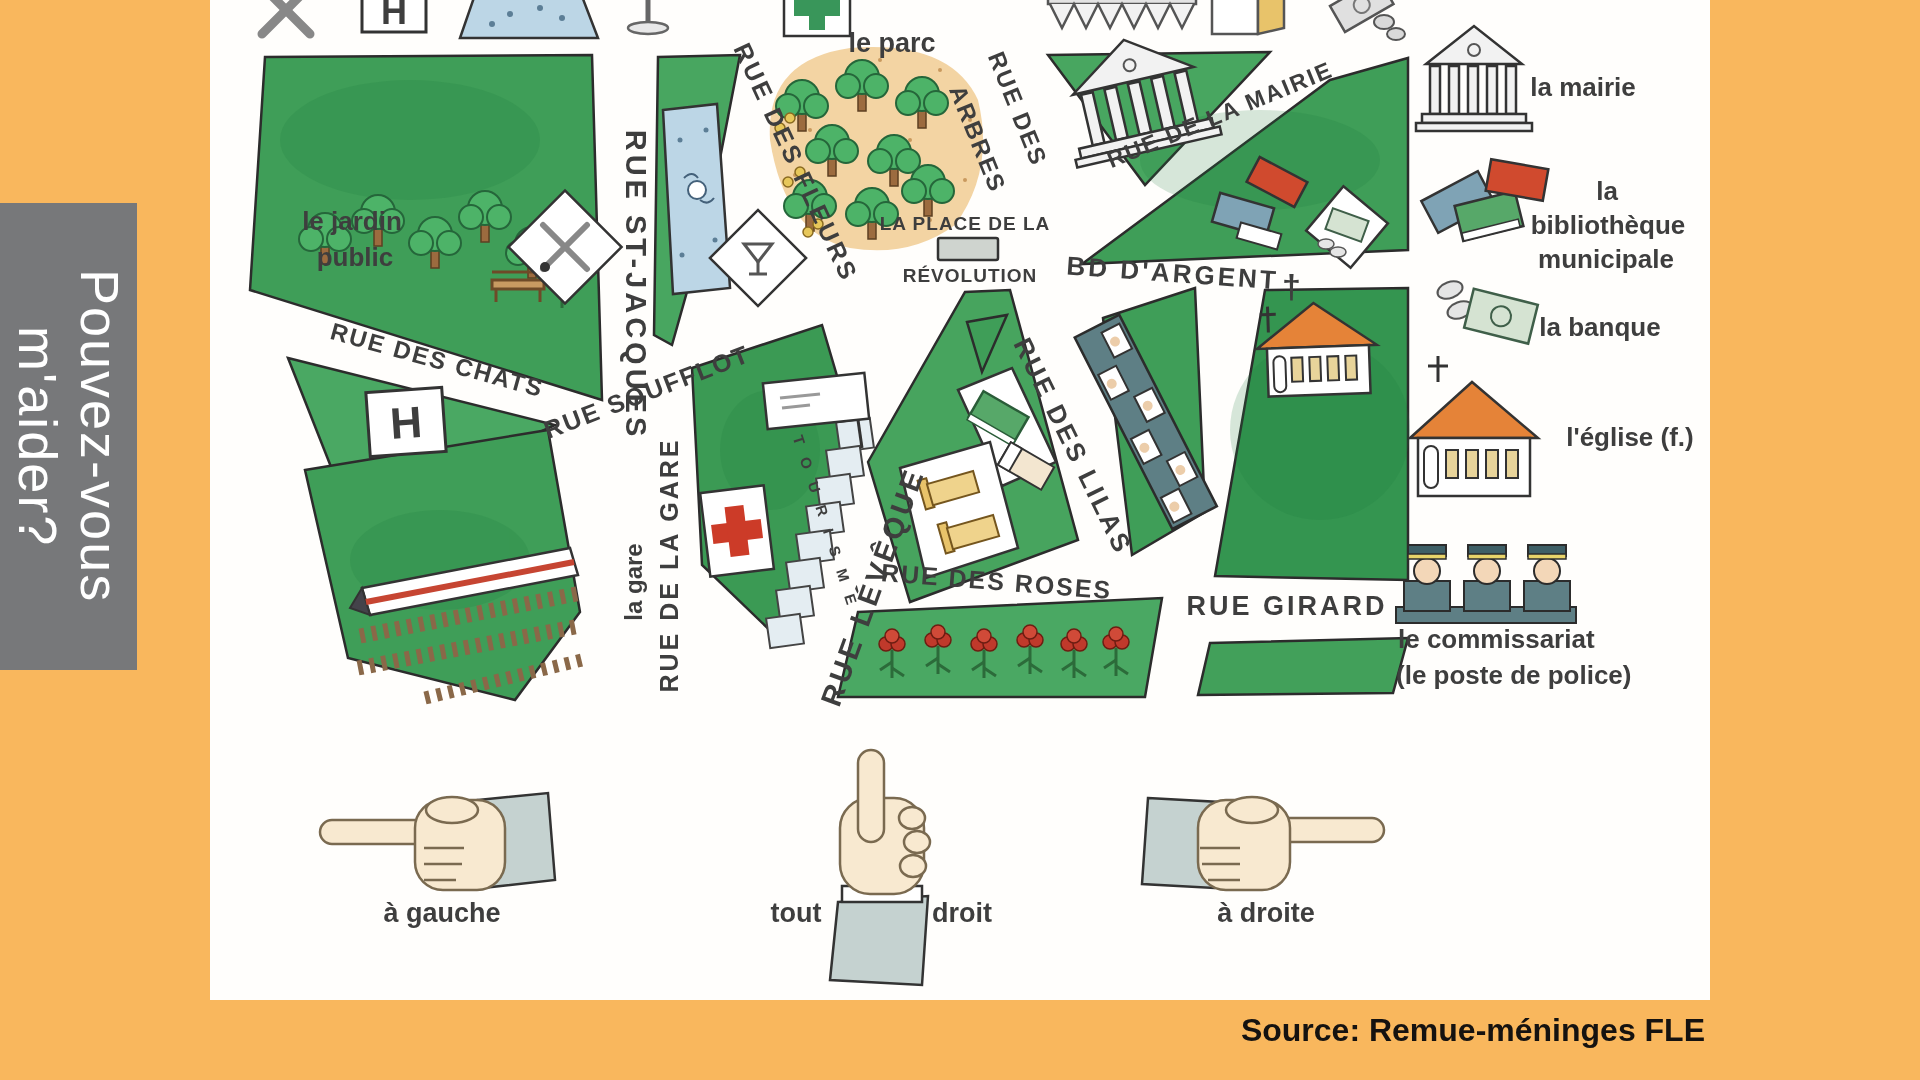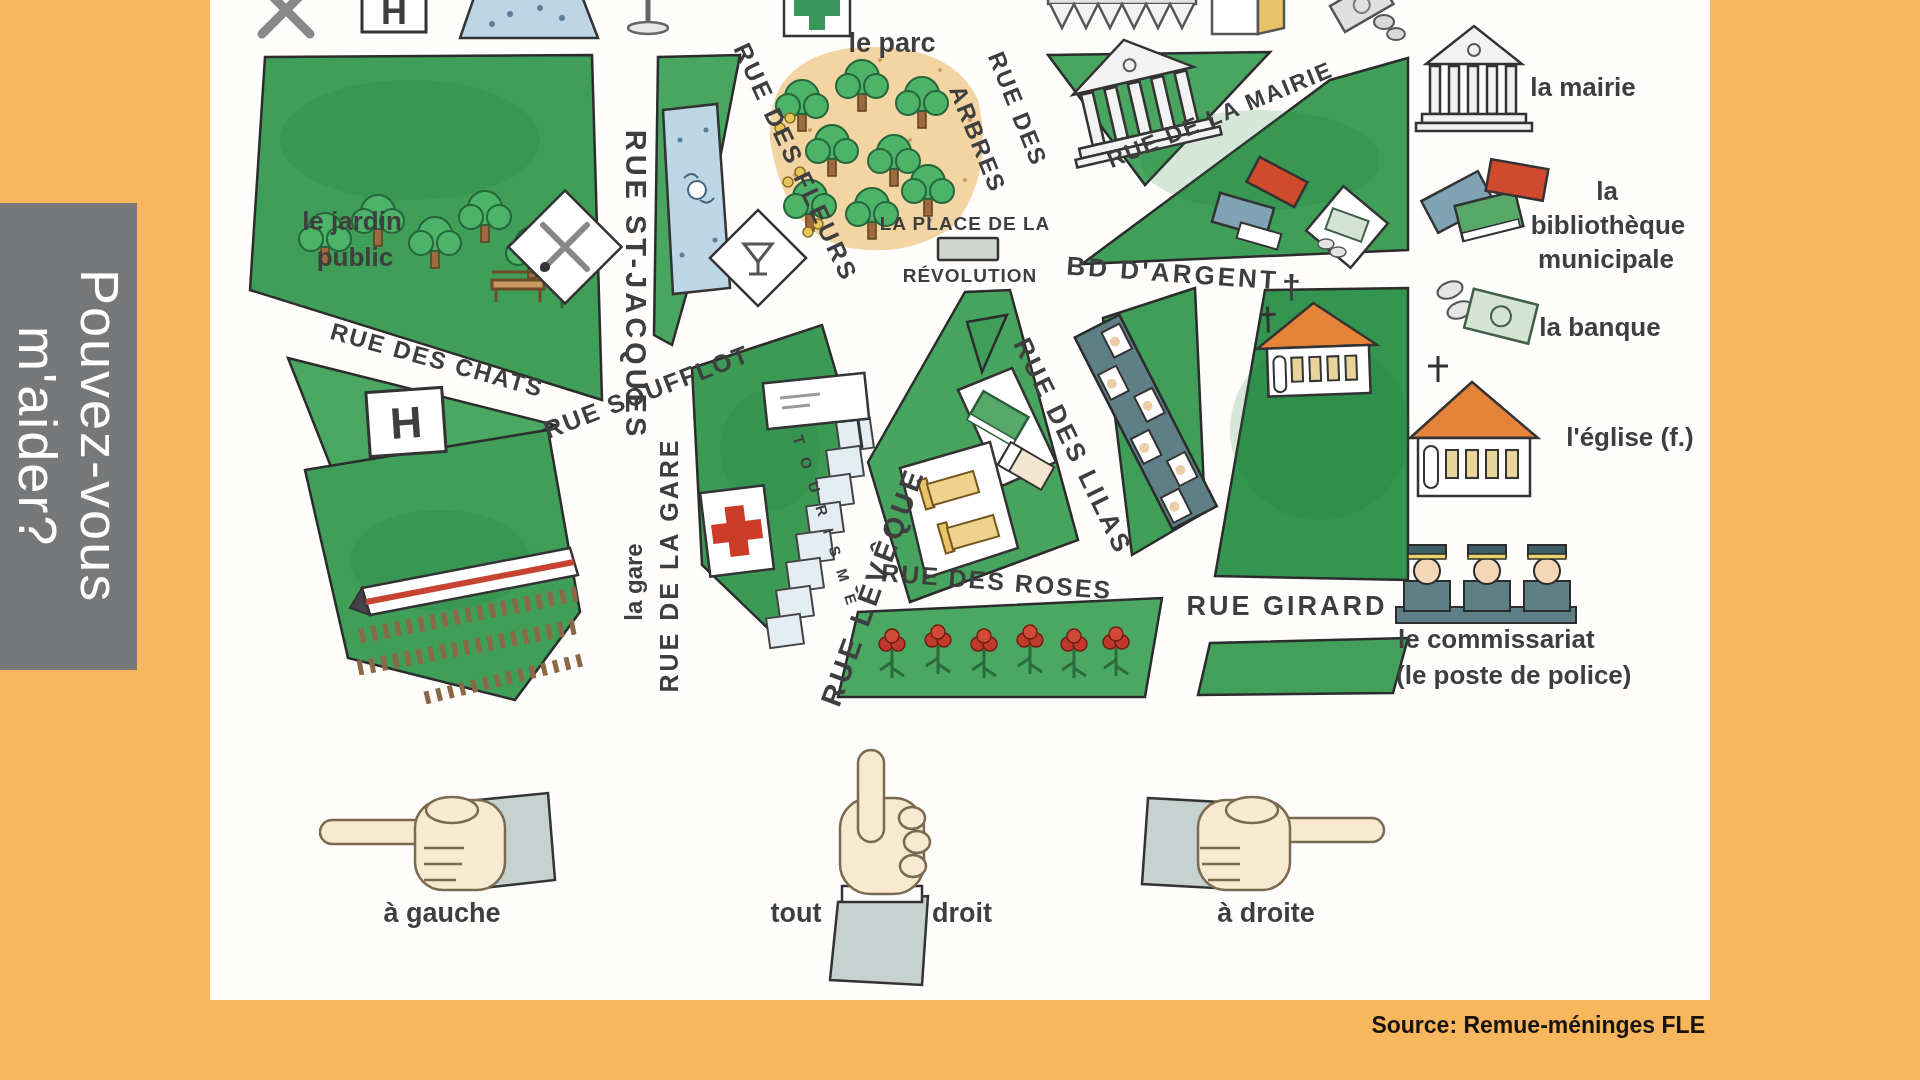--- a/index.html
+++ b/index.html
@@ -4,21 +4,21 @@
 <style>
   html,body{margin:0;padding:0;width:1920px;height:1080px;overflow:hidden;
     font-family:"Liberation Sans",sans-serif;}
   .page{position:absolute;inset:0;width:1920px;height:1080px;background:#f9b75d;}
   .sidebar{position:absolute;left:0;top:203px;width:137px;height:467px;background:#77787a;
     display:flex;align-items:center;justify-content:center;}
   .vtext{writing-mode:vertical-rl;color:#ffffff;font-size:54px;line-height:1.16;
     letter-spacing:2px;text-align:center;font-weight:400;}
   .panel{position:absolute;left:210px;top:0;width:1500px;height:1000px;background:#fffefc;}
   .panel svg{position:absolute;left:0;top:0;overflow:hidden;}
-  .source{position:absolute;top:1012px;right:215px;font-size:23px;font-weight:bold;color:#151210;}
+  .source{position:absolute;top:1012px;right:215px;font-size:32px;font-weight:bold;color:#151210;}
   svg text{font-family:"Liberation Sans",sans-serif;font-weight:bold;fill:#3e3e3e;}
 </style>
 </head>
 <body>
 
 <div class="page">
 
   <div class="sidebar">
     <div class="vtext">
       <div>Pouvez-vous</div>

